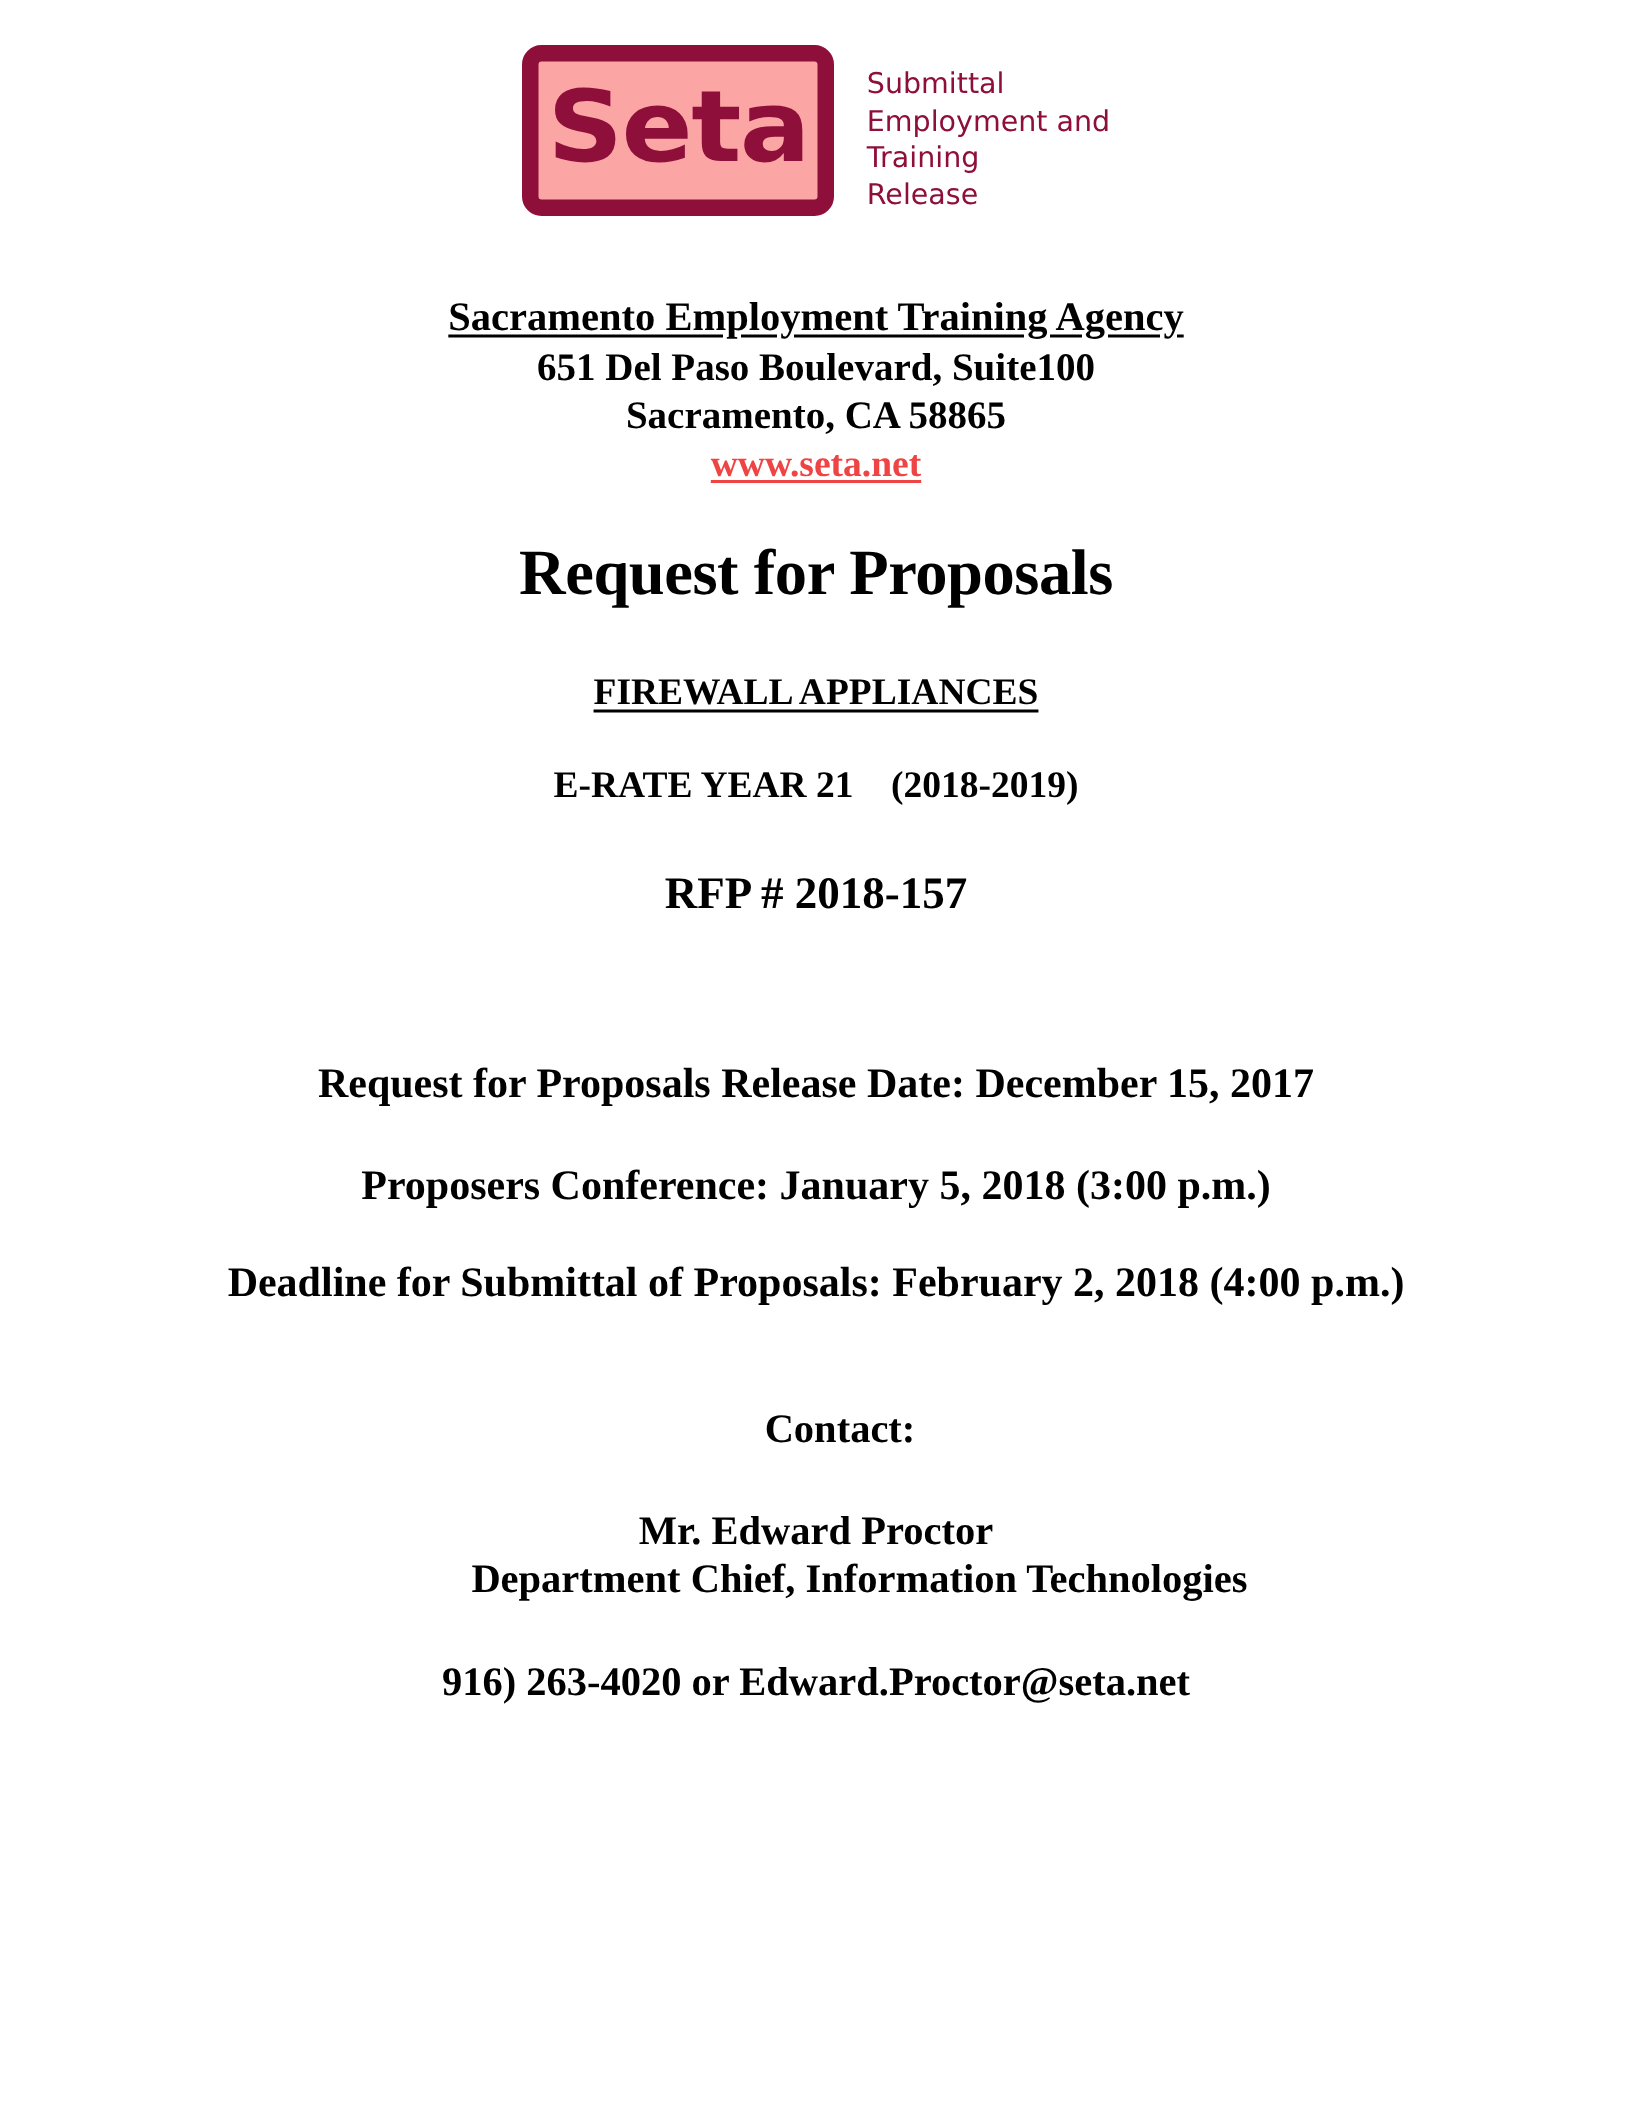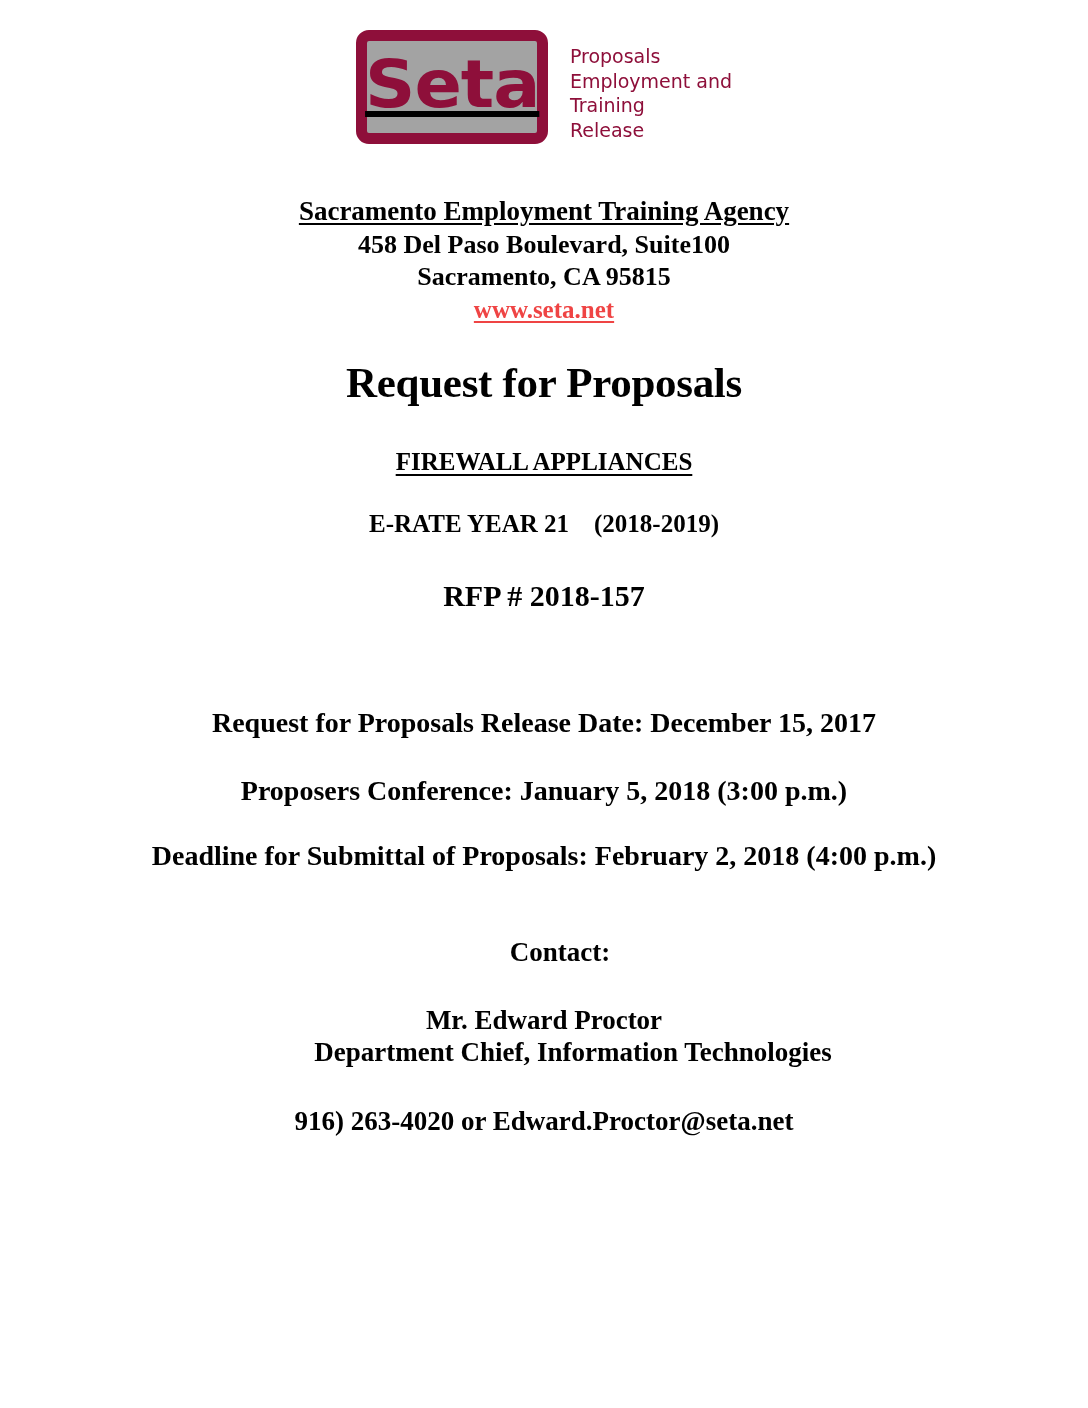--- a/index.html
+++ b/index.html
@@ -29,30 +29,29 @@
     display: flex;
     justify-content: center;
     align-items: flex-start;
   }
   .logo-inner {
     display: flex;
     align-items: flex-start;
     gap: 22px;
   }
   .logo-mark {
-    width: 192px;
+    width: 208px;
     height: 114px;
     box-sizing: border-box;
     border: 11px solid #8E0F3A;
     border-radius: 13px;
     display: flex;
     align-items: center;
     justify-content: center;
-    background: #a3a3a3;
-    text-decoration: underline;
+    background: #fca5a5;
   }
   .logo-wordmark {
     font-family: "DejaVu Sans", sans-serif;
     font-weight: 700;
     font-size: 66px;
     line-height: 1;
     letter-spacing: -1px;
     color: #8E0F3A;
     transform: scaleX(1.06);
     margin-top: -4px;
@@ -186,33 +185,33 @@
 <body>
 
 <div class="page">
 
   <div class="logo-block">
     <div class="logo-inner">
       <div class="logo-mark">
         <span class="logo-wordmark">Seta</span>
       </div>
       <div class="logo-tagline">
-        <div>Proposals</div>
+        <div>Submittal</div>
         <div>Employment and</div>
         <div>Training</div>
         <div>Release</div>
       </div>
     </div>
   </div>
 
   <div class="content">
 
     <div class="line org-name">Sacramento Employment Training Agency</div>
-    <div class="line addr1">458 Del Paso Boulevard, Suite100</div>
-    <div class="line addr2">Sacramento, CA 95815</div>
+    <div class="line addr1">651 Del Paso Boulevard, Suite100</div>
+    <div class="line addr2">Sacramento, CA 58865</div>
     <div class="line weblink">www.seta.net</div>
 
     <div class="line doc-title">Request for Proposals</div>
     <div class="line subject">FIREWALL APPLIANCES</div>
     <div class="line erate">E-RATE YEAR 21    (2018-2019)</div>
     <div class="line rfp-number">RFP # 2018-157</div>
 
     <div class="line release-date">Request for Proposals Release Date: December 15, 2017</div>
     <div class="line conference">Proposers Conference: January 5, 2018 (3:00 p.m.)</div>
     <div class="line deadline">Deadline for Submittal of Proposals: February 2, 2018 (4:00 p.m.)</div>

